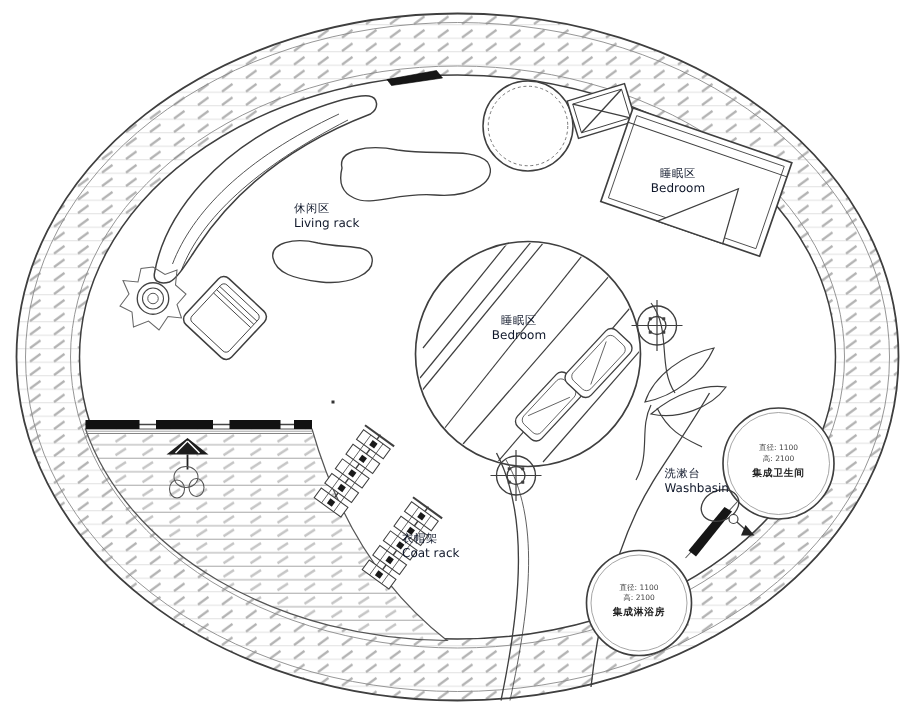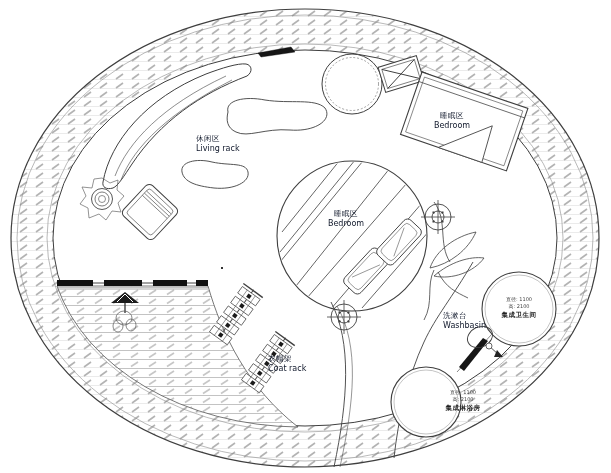--- a/index.html
+++ b/index.html
@@ -269,19 +269,19 @@
   <div class="zh">洗漱台</div>
   <div class="en">Washbasin</div>
 </div>
 
 <div class="podlbl" style="left:519px;top:308px;">
   <div class="dim">直径: 1100</div>
   <div class="dim">高: 2100</div>
   <div class="podname">集成卫生间</div>
 </div>
 
-<div class="podlbl" style="left:426px;top:401px;margin-left:37px;">
+<div class="podlbl" style="left:426px;top:401px;">
   <div class="dim">直径: 1100</div>
   <div class="dim">高: 2100</div>
   <div class="podname">集成淋浴房</div>
 </div>
 
 </div>
 
 </body></html>

